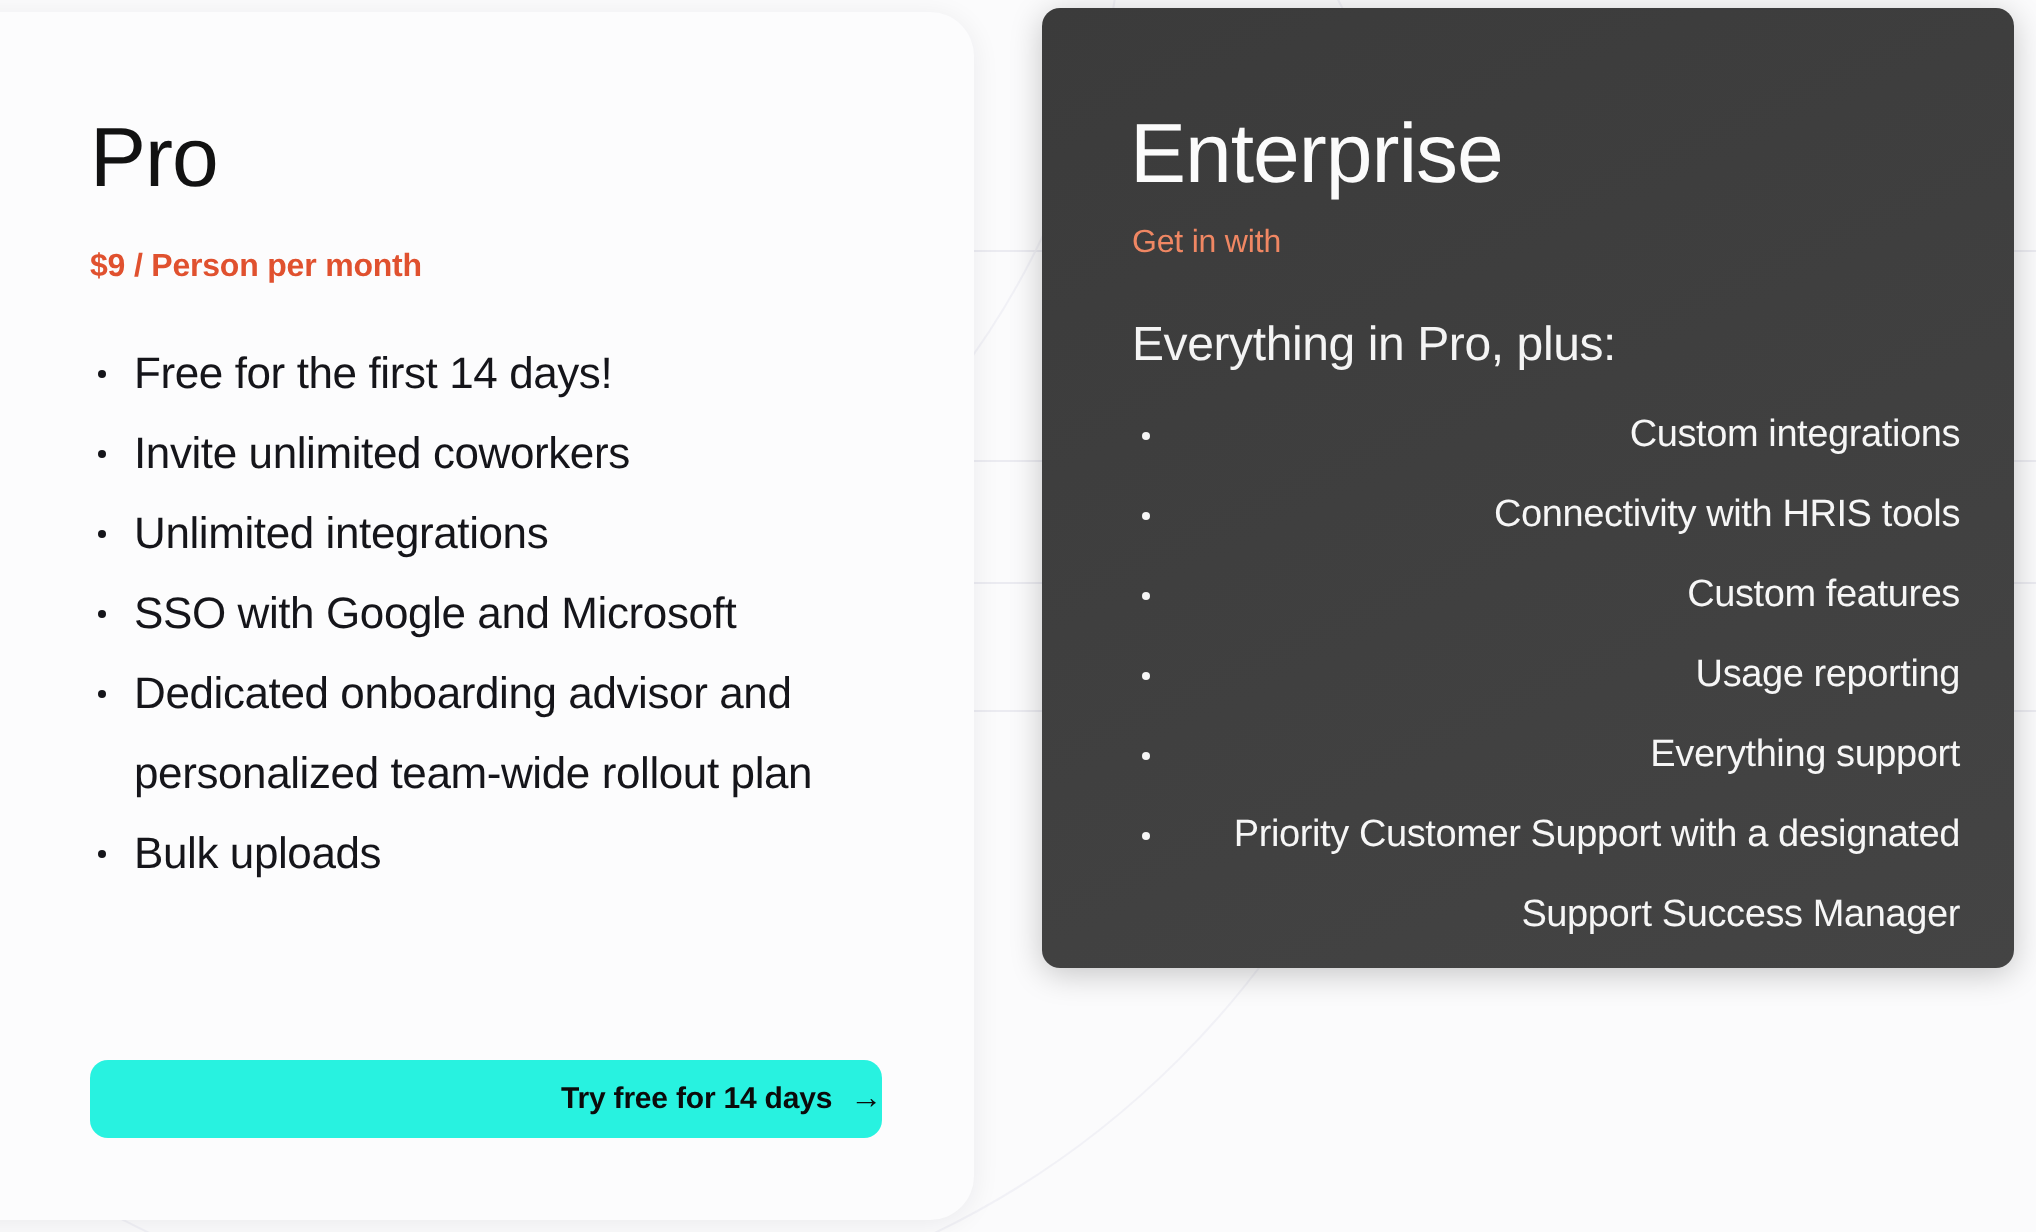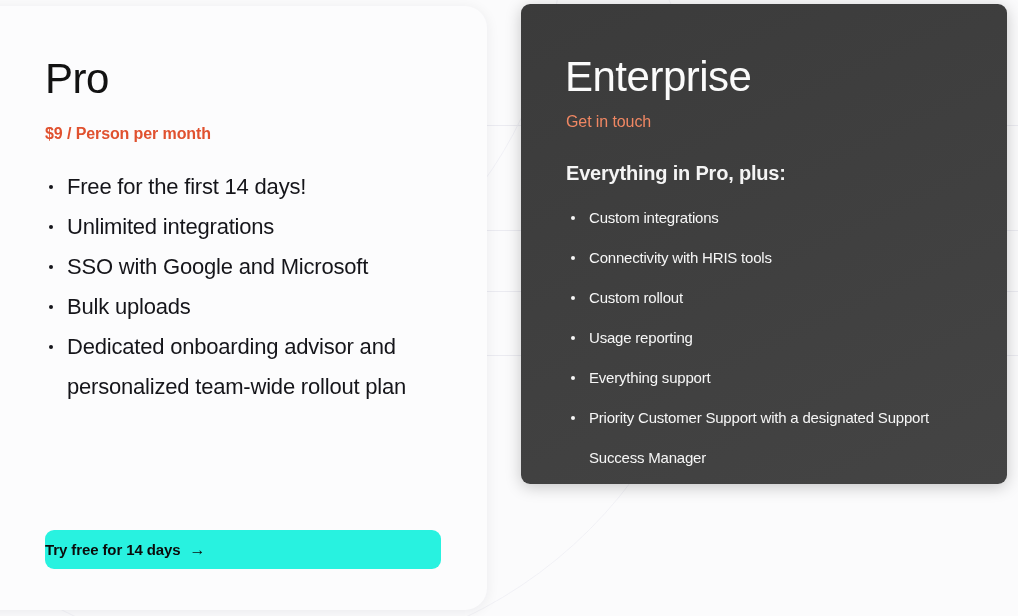--- a/index.html
+++ b/index.html
@@ -142,61 +142,62 @@
     font-size: 16px;
     line-height: 21px;
     font-weight: 400;
     letter-spacing: -0.1px;
     color: #f08763;
   }
   .ent-lead {
     position: absolute;
     left: 45px;
     top: 157px;
-    font-size: 20px;
+    font-size: 24px;
     line-height: 24px;
-    font-weight: 700;
+    font-weight: 400;
     letter-spacing: -0.2px;
     color: #f4f4f4;
   }
   .ent-list {
     position: absolute;
     left: 47px;
     top: 194px;
     width: 412px;
     margin: 0;
     padding: 0;
     list-style: none;
   }
   .ent-list li {
     position: relative;
     padding-left: 21px;
-    font-size: 15px;
+    font-size: 19px;
     line-height: 40px;
     font-weight: 400;
     letter-spacing: -0.2px;
     color: #f6f6f6;
+    text-align: right;
   }
   .ent-list li::before {
     content: "";
     position: absolute;
     left: 3px;
     top: 18px;
     width: 4px;
     height: 4px;
     border-radius: 50%;
     background: #f6f6f6;
   }
 
   
   .cta {
     position: absolute;
     display: flex;
     align-items: center;
-    justify-content: flex-start;
+    justify-content: flex-end;
     gap: 9px;
     border: none;
     border-radius: 9px;
     background: #28f2e0;
     color: #0b0b0b;
     font-family: "Liberation Sans", sans-serif;
     font-size: 15px;
     font-weight: 700;
     letter-spacing: -0.1px;
     cursor: pointer;
@@ -231,46 +232,47 @@
 
   <div class="card-pro">
     <div class="pro-inner">
 
       <div class="pro-title">Pro</div>
 
       <div class="pro-price">$9 / Person per month</div>
 
       <ul class="pro-list">
         <li>Free for the first 14 days!</li>
+        <li>Invite unlimited coworkers</li>
         <li>Unlimited integrations</li>
         <li>SSO with Google and Microsoft</li>
+        <li>Dedicated onboarding advisor and personalized team-wide rollout plan</li>
         <li>Bulk uploads</li>
-        <li>Dedicated onboarding advisor and personalized team-wide rollout plan</li>
       </ul>
 
       <button class="cta cta-pro">
         <span>Try free for 14 days</span>
         <span class="arrow">→</span>
       </button>
 
     </div>
   </div>
 
   <div class="card-ent">
 
     <div class="ent-title">Enterprise</div>
 
-    <div class="ent-sub">Get in touch</div>
+    <div class="ent-sub">Get in with</div>
 
     <div class="ent-lead">Everything in Pro, plus:</div>
 
     <ul class="ent-list">
       <li>Custom integrations</li>
       <li>Connectivity with HRIS tools</li>
-      <li>Custom rollout</li>
+      <li>Custom features</li>
       <li>Usage reporting</li>
       <li>Everything support</li>
       <li>Priority Customer Support with a designated Support Success Manager</li>
     </ul>
 
   </div>
 
 </div>
 
 </body></html>

